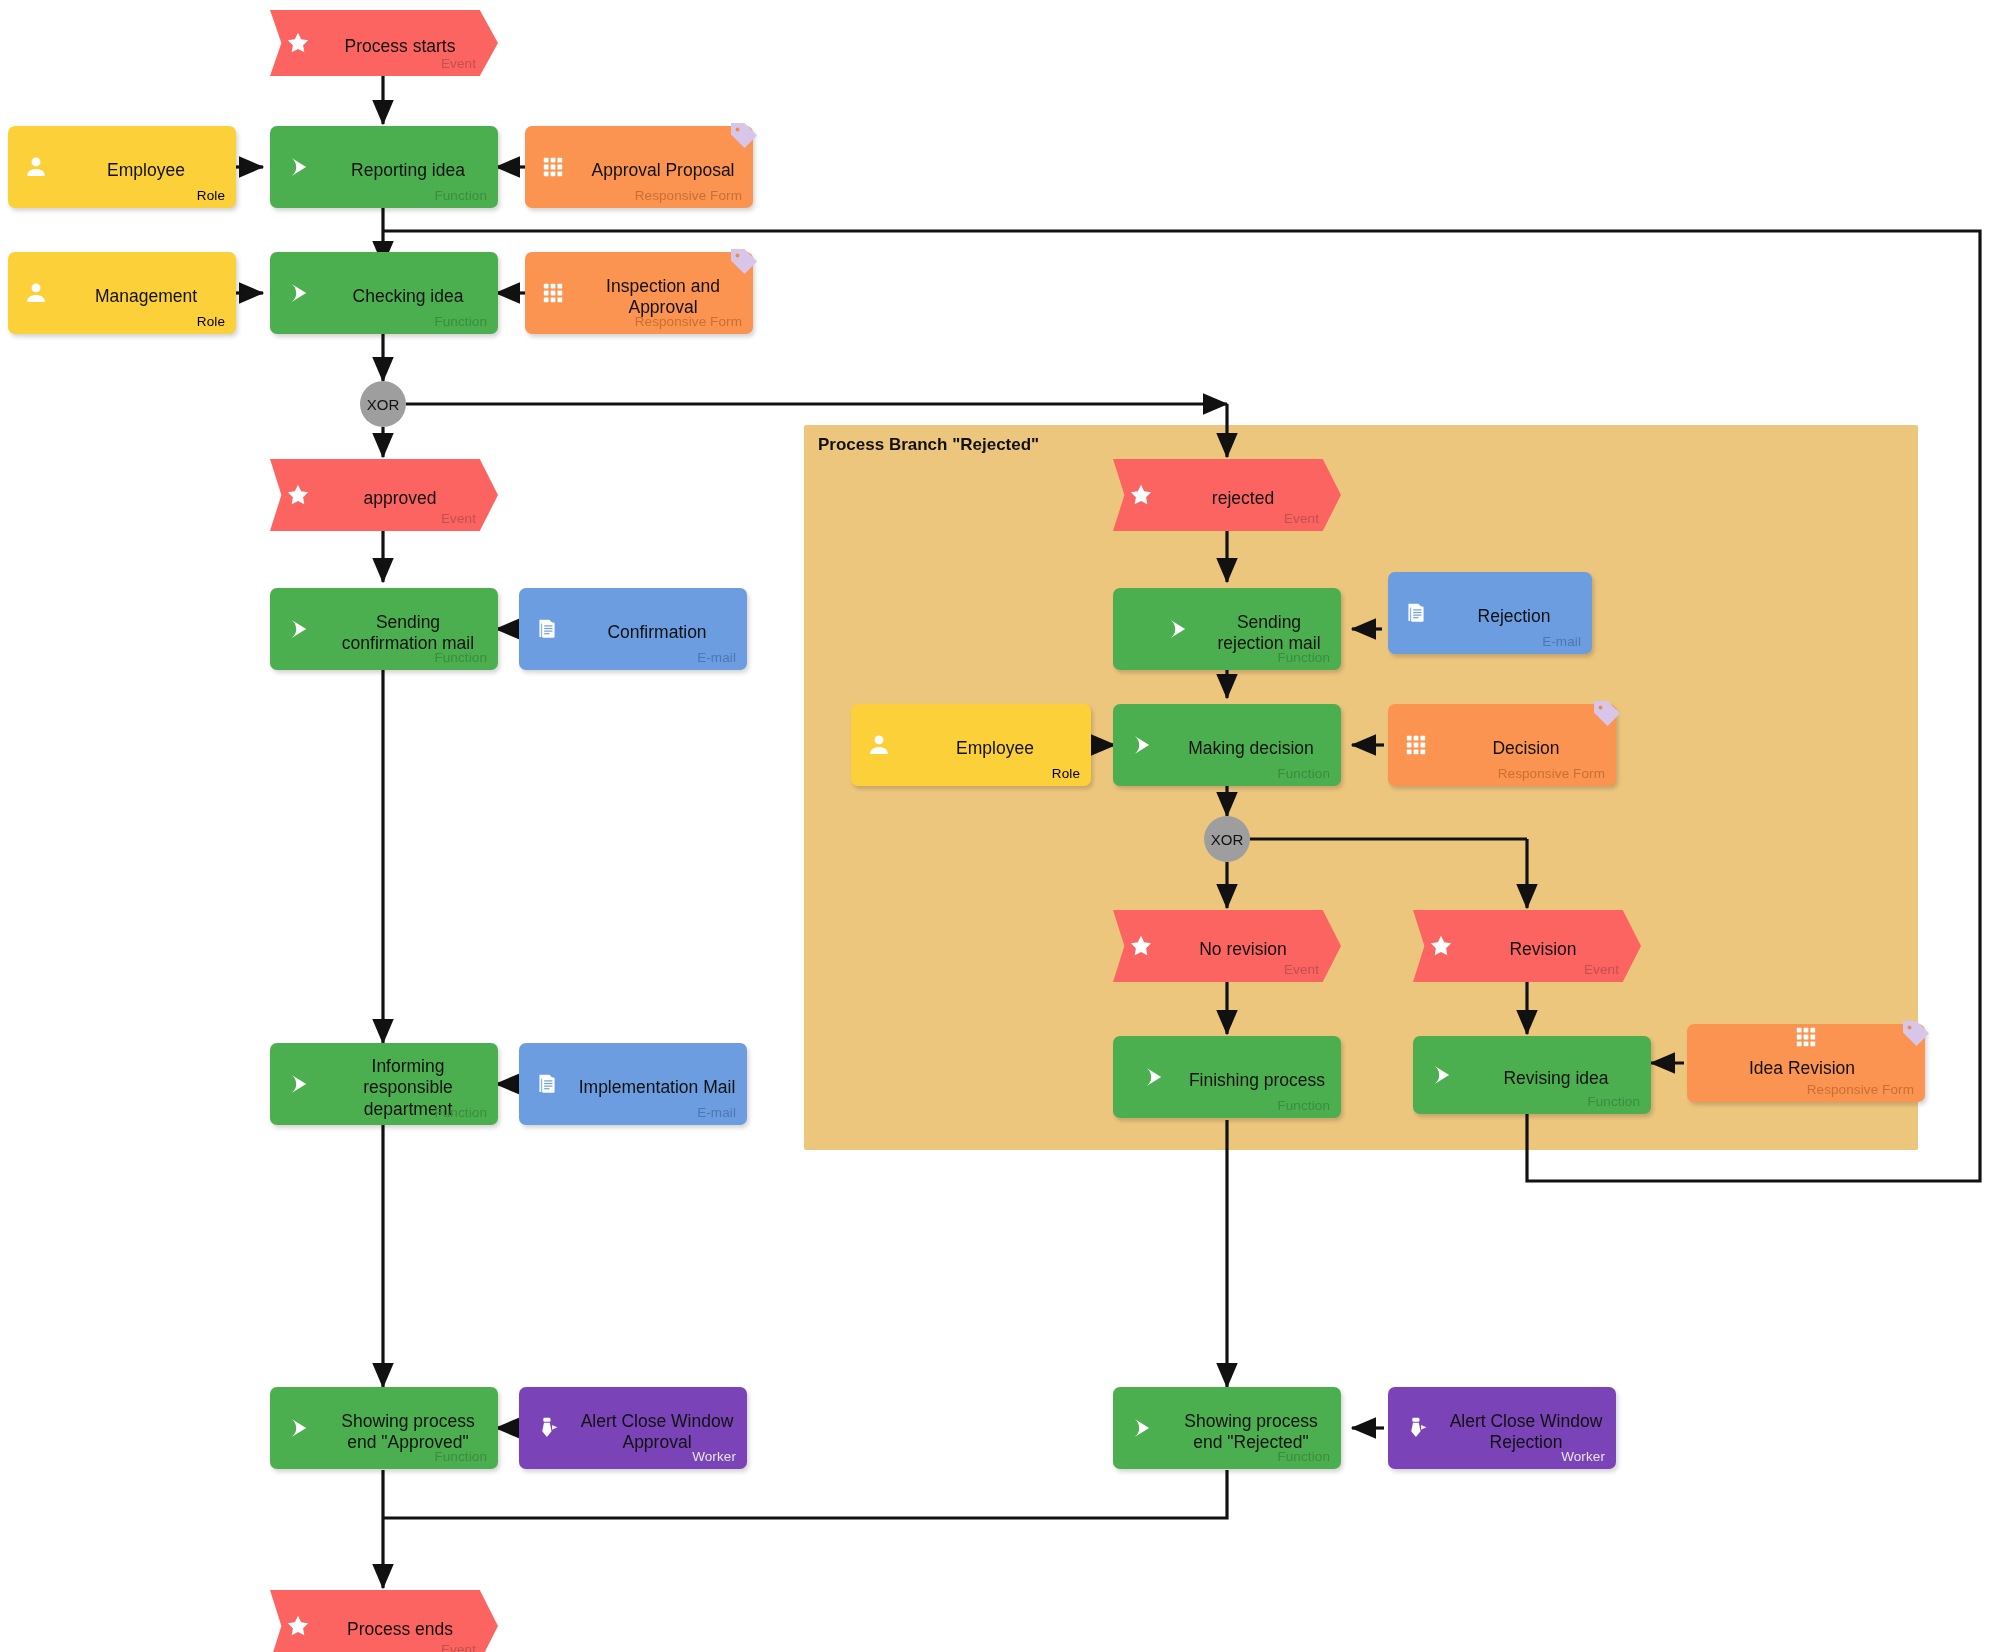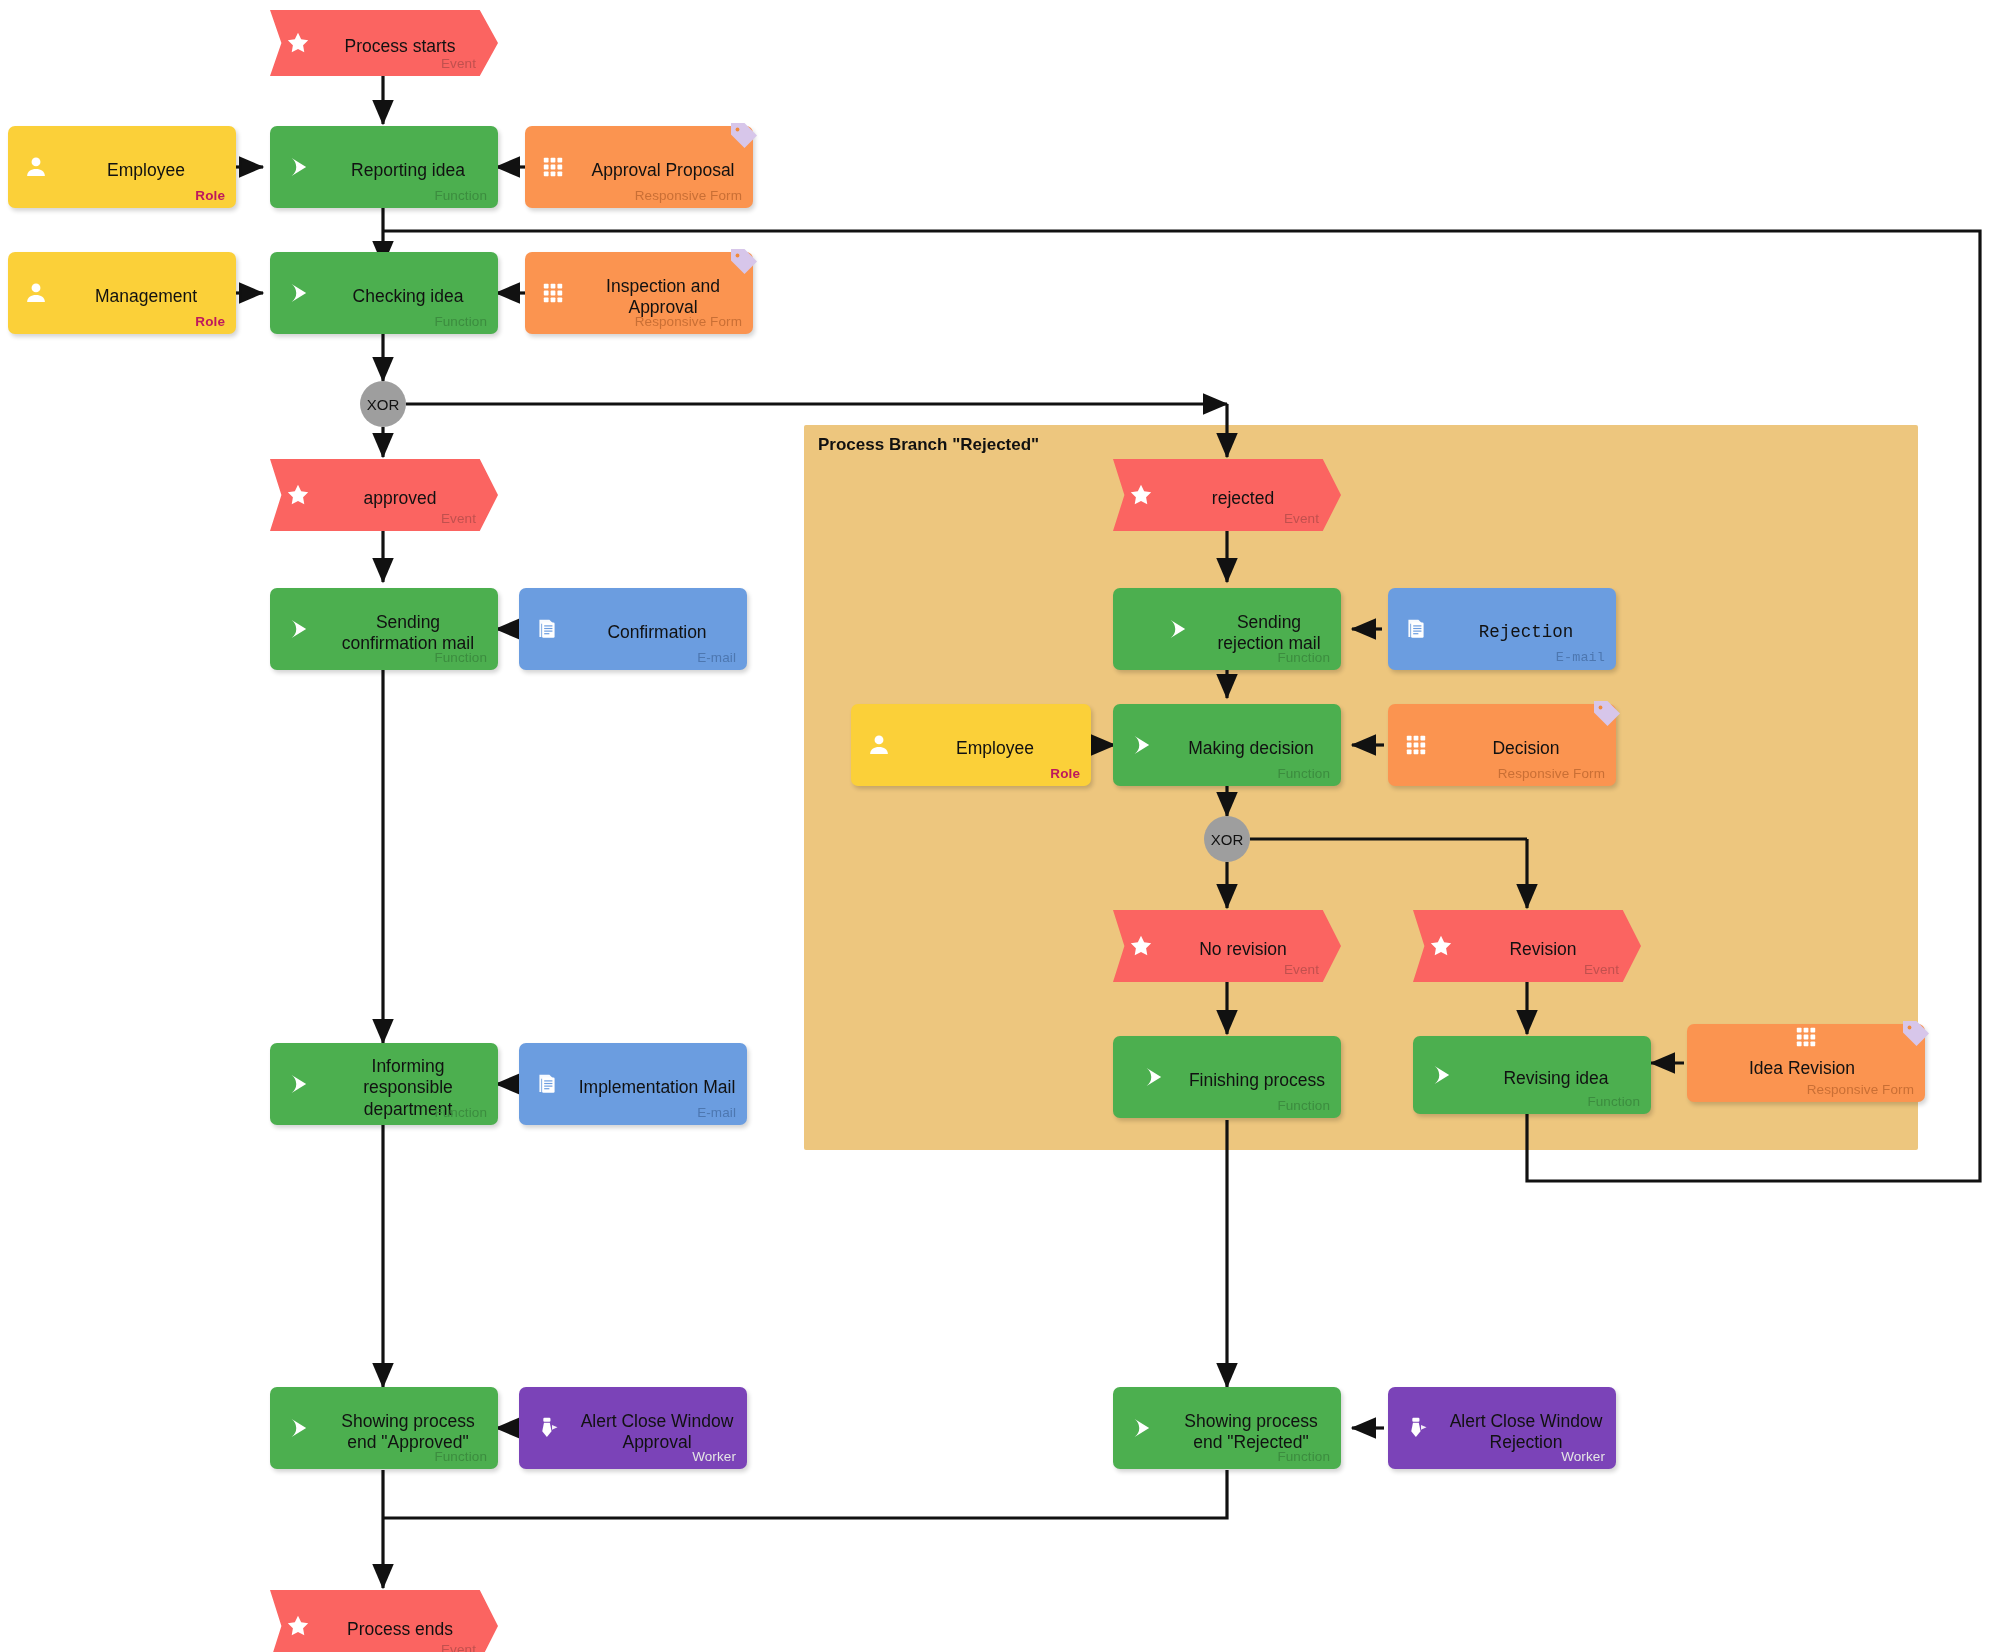--- a/index.html
+++ b/index.html
@@ -19,21 +19,21 @@
   .node .ntype{position:absolute;right:11px;bottom:5px;font-size:13.5px;
         letter-spacing:.1px;}
   .node .nico{width:56px;min-width:56px;display:flex;align-items:center;justify-content:center;}
 
   
   .n-function{background:#4caf4f;}
   .n-function .ntype{color:#3c8c3f;}
 
   
   .n-role{background:#fbd039;}
-  .n-role .ntype{color:#be185d;font-weight:bold;}
+  .n-role .ntype{color:#000000;}
 
   
   .n-form{background:#fb9450;}
   .n-form .ntype{color:#c96f35;}
 
   
   .n-email{background:#6b9de0;}
   .n-email .ntype{color:#4d77b0;}
 
   
@@ -371,21 +371,21 @@
   <div class="node n-function" style="left:1113px;top:588px;width:228px;height:82px;padding-left:36px;">
     <span class="nico ico">
       <svg width="28" height="28" viewBox="0 0 24 24">
           <path fill="#fff" d="M6.5 4.2 L19 12 L6.5 19.8 A9.6 9.6 0 0 0 6.5 4.2 Z"></path>
         </svg>
     </span>
     <span class="ntext">Sending rejection mail</span>
     <span class="ntype">Function</span>
   </div>
 
-  <div class="node n-email" style="left:1388px;top:588px;width:228px;height:82px;font-family:Liberation Mono, monospace;">
+  <div class="node n-email" style="left:1388px;top:572px;width:204px;height:82px;">
     <span class="nico ico">
       <svg width="26" height="26" viewBox="0 0 24 24">
           <g fill="#fff">
             <rect x="7.5" y="6" width="11.5" height="14" rx="1.1"></rect>
             <path d="M5 3.4h9.2l3.1 3.1v.6H6.7v12.2H5z" opacity=".95"></path>
           </g>
           <g fill="#6b9de0">
             <rect x="9.4" y="8.6" width="7.6" height="1.1"></rect>
             <rect x="9.4" y="11" width="7.6" height="1.1"></rect>
             <rect x="9.4" y="13.4" width="7.6" height="1.1"></rect>

